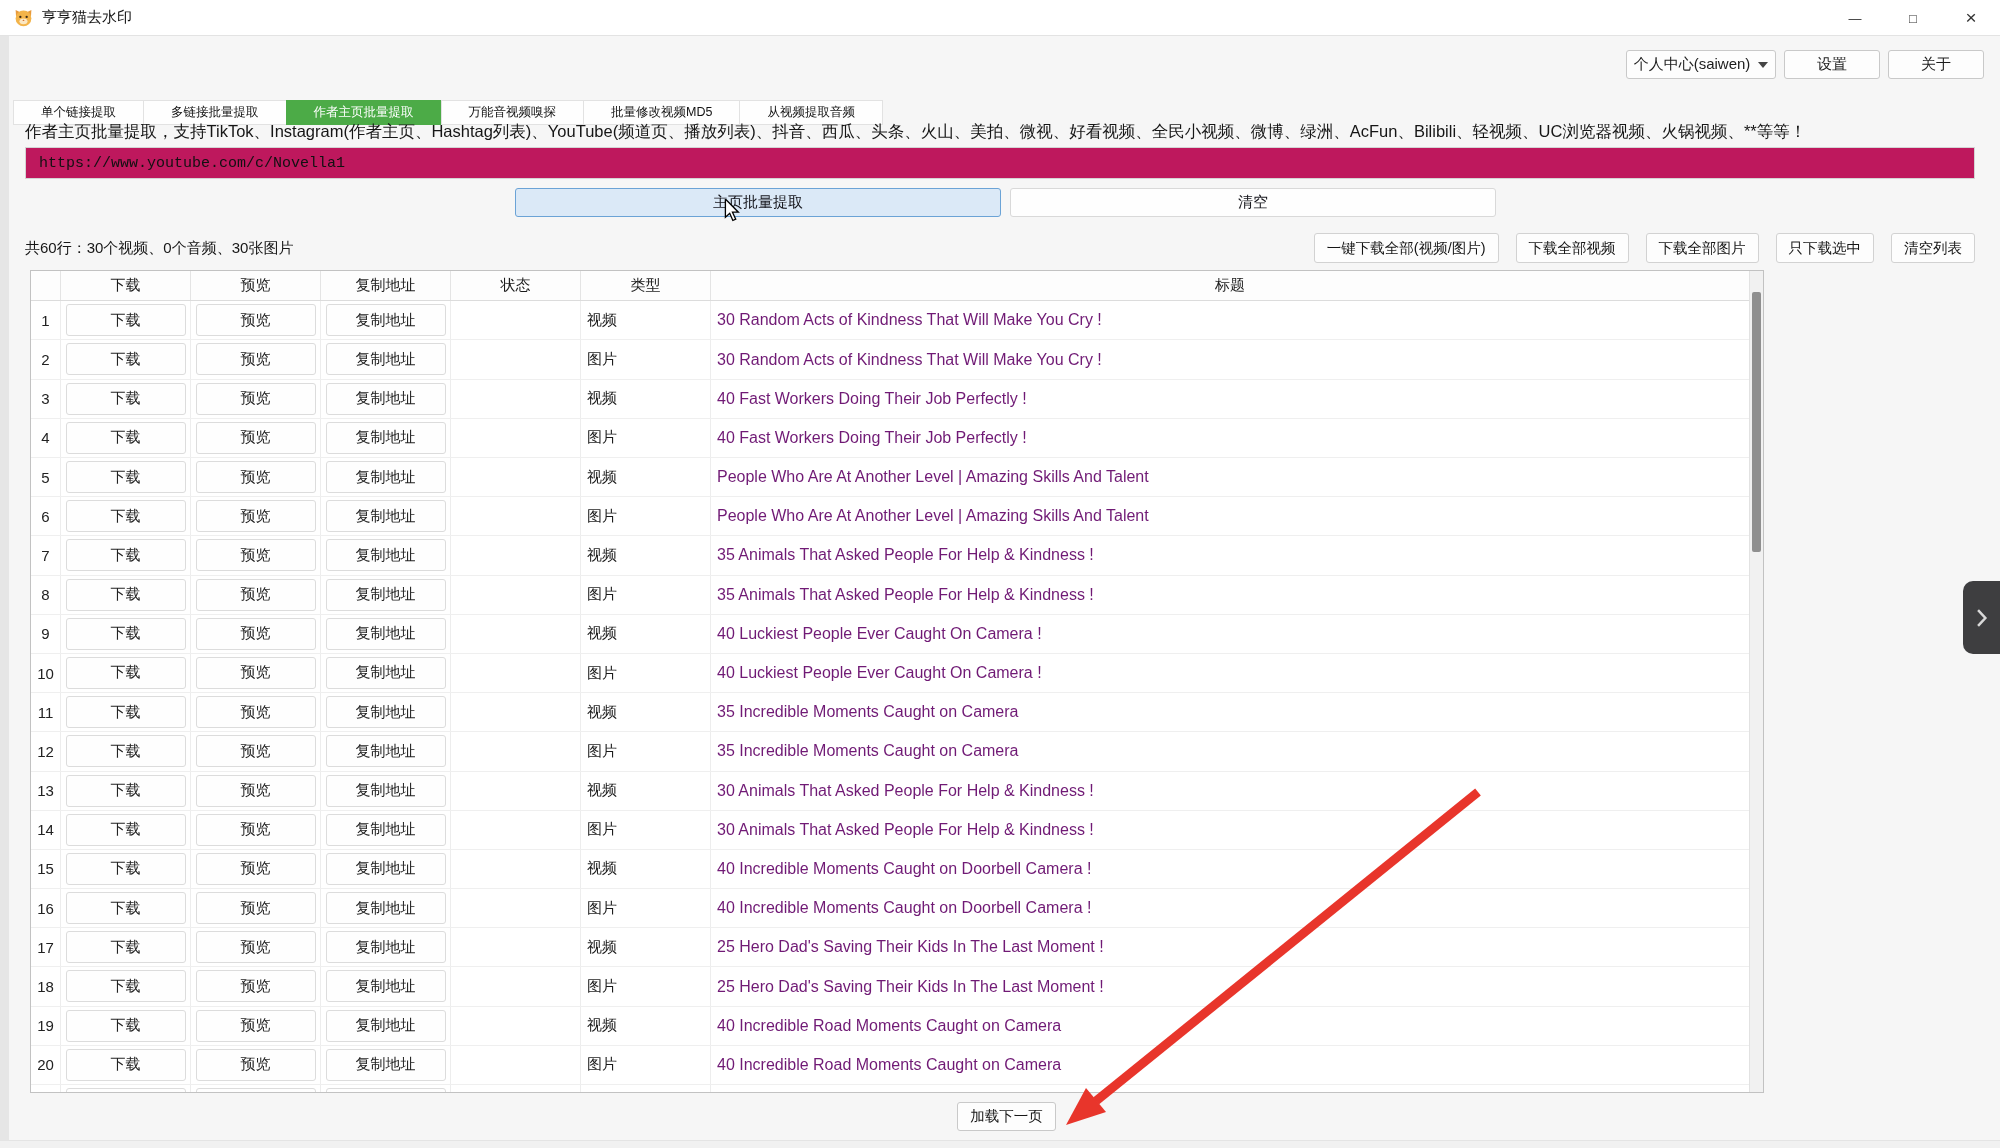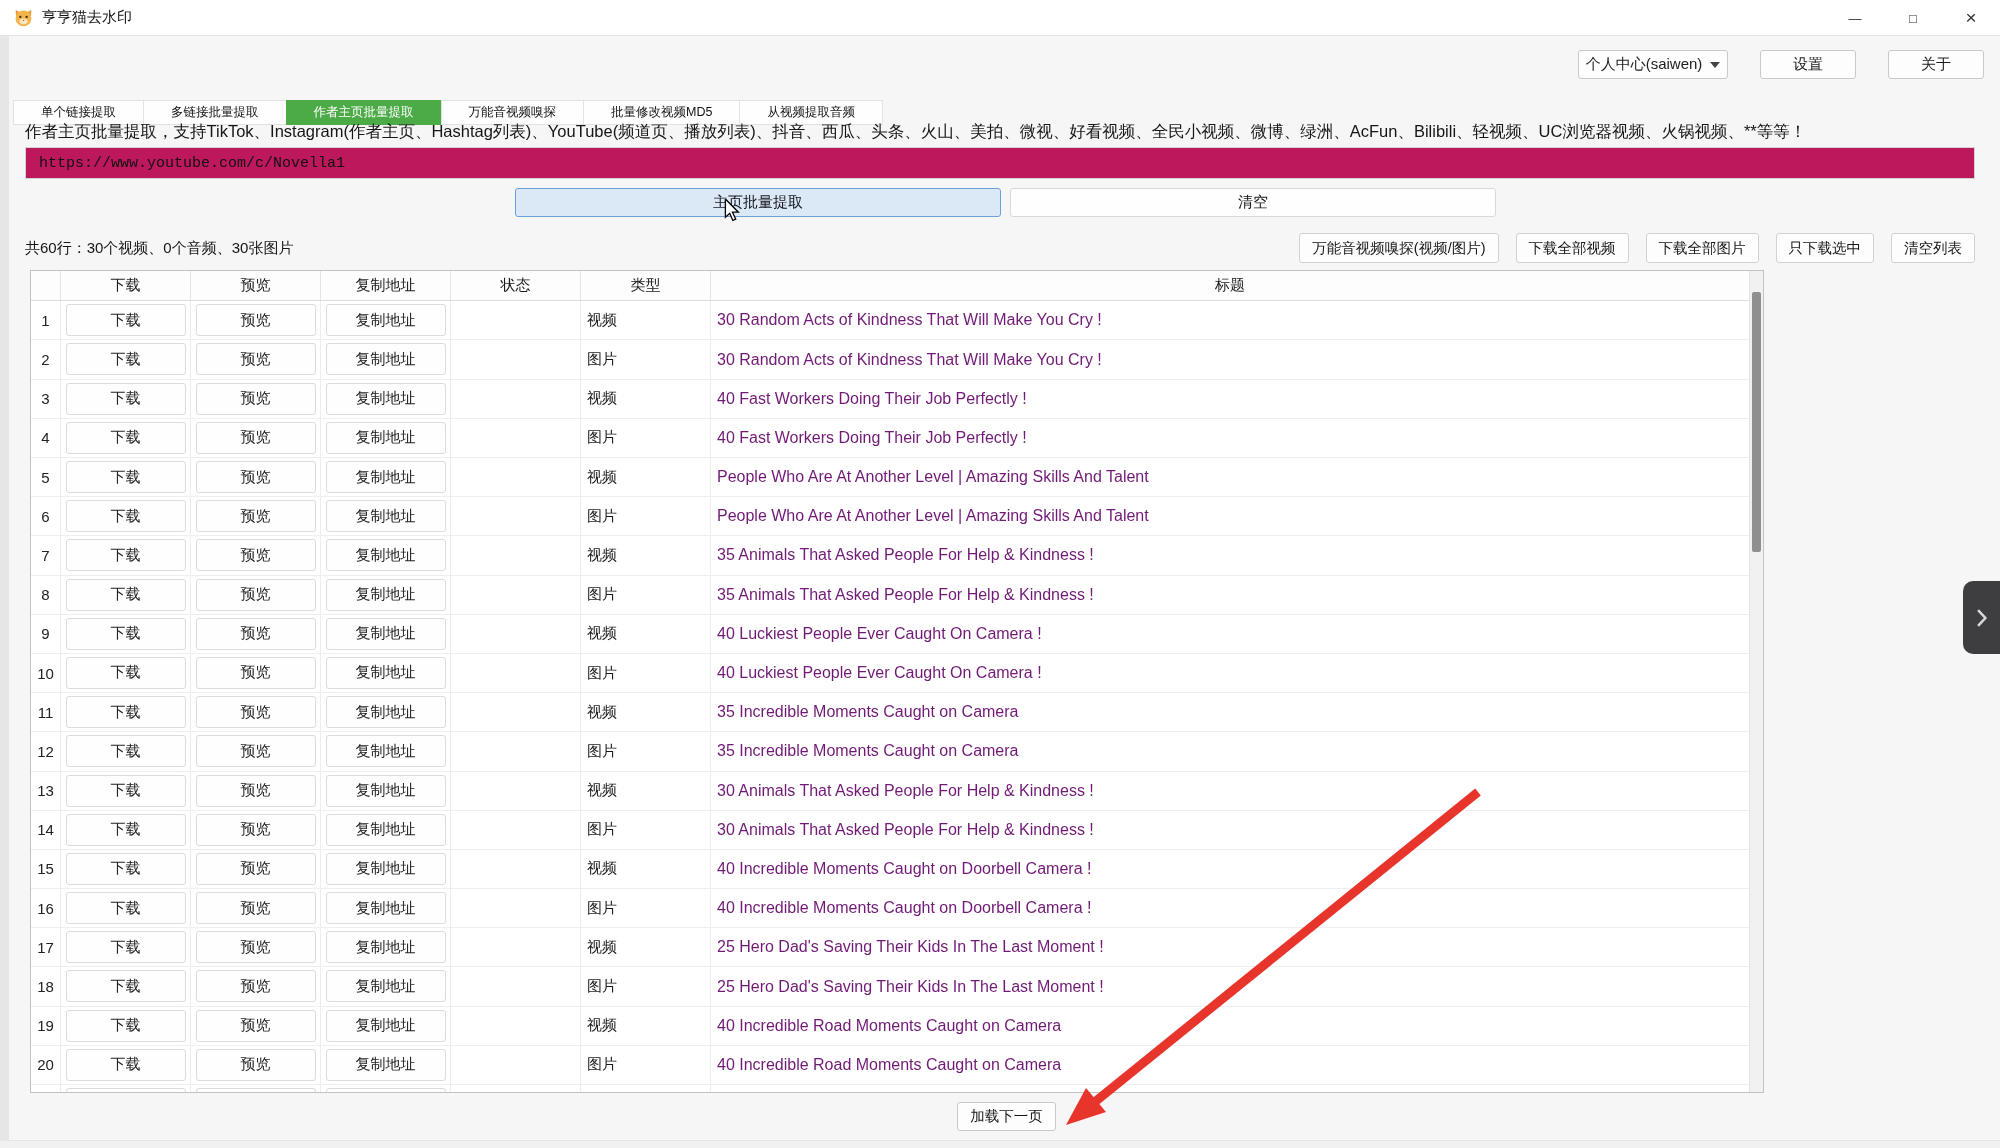--- a/index.html
+++ b/index.html
@@ -15,21 +15,21 @@
   .win-controls { position:absolute; right:0; top:0; height:36px; display:flex; }
   .wbtn { width:58px; height:36px; display:flex; align-items:center; justify-content:center;
           color:#333; cursor:default; }
   .wbtn.min { font-size:13px; }
   .wbtn.max { font-size:13px; }
   .wbtn.close { font-size:19px; }
 
   .left-gutter { position:absolute; left:0; top:36px; width:9px; height:1112px; background:#d8d8d8; opacity:.55; }
 
   
-  .account-row { position:absolute; top:50px; right:16px; display:flex; gap:32px; }
+  .account-row { position:absolute; top:50px; right:16px; display:flex; gap:8px; }
   .acc-btn { height:29px; background:#fdfdfd; border:1px solid #c9c9c9; border-radius:3px;
              font-size:15px; color:#1c1c1c; display:flex; align-items:center; justify-content:center; }
   .acc-user { width:150px; gap:8px; }
   .acc-small { width:96px; }
   .caret-down { width:0; height:0; border-left:5px solid transparent; border-right:5px solid transparent;
                 border-top:6px solid #444; display:inline-block; }
 
   
   .tab-bar { position:absolute; left:13px; top:93px; height:25px; display:flex; }
   .tab { height:25px; padding:0 27px; display:flex; align-items:center; justify-content:center;
@@ -156,21 +156,21 @@
 
   <button class="btn extract-btn">主页批量提取</button>
   <button class="btn clear-btn">清空</button>
 
   <svg class="cursor-svg" width="20" height="24" viewBox="0 0 13 20">
     <path d="M1,0 L1,15.2 L4.6,11.9 L7.2,17.9 L9.6,16.8 L6.9,11 L11.8,11 Z" fill="#ffffff" stroke="#000000" stroke-width="1.1"></path>
   </svg>
 
   <div class="summary">共60行：30个视频、0个音频、30张图片</div>
   <div class="download-toolbar">
-      <button class="btn toolbar-btn">万能音视频嗅探(视频/图片)</button>
+      <button class="btn toolbar-btn">一键下载全部(视频/图片)</button>
       <button class="btn toolbar-btn">下载全部视频</button>
       <button class="btn toolbar-btn">下载全部图片</button>
       <button class="btn toolbar-btn">只下载选中</button>
       <button class="btn toolbar-btn">清空列表</button>
     </div>
 
   <div class="table">
     <div class="table-main">
       <div class="thead">
         <div class="c"></div>

